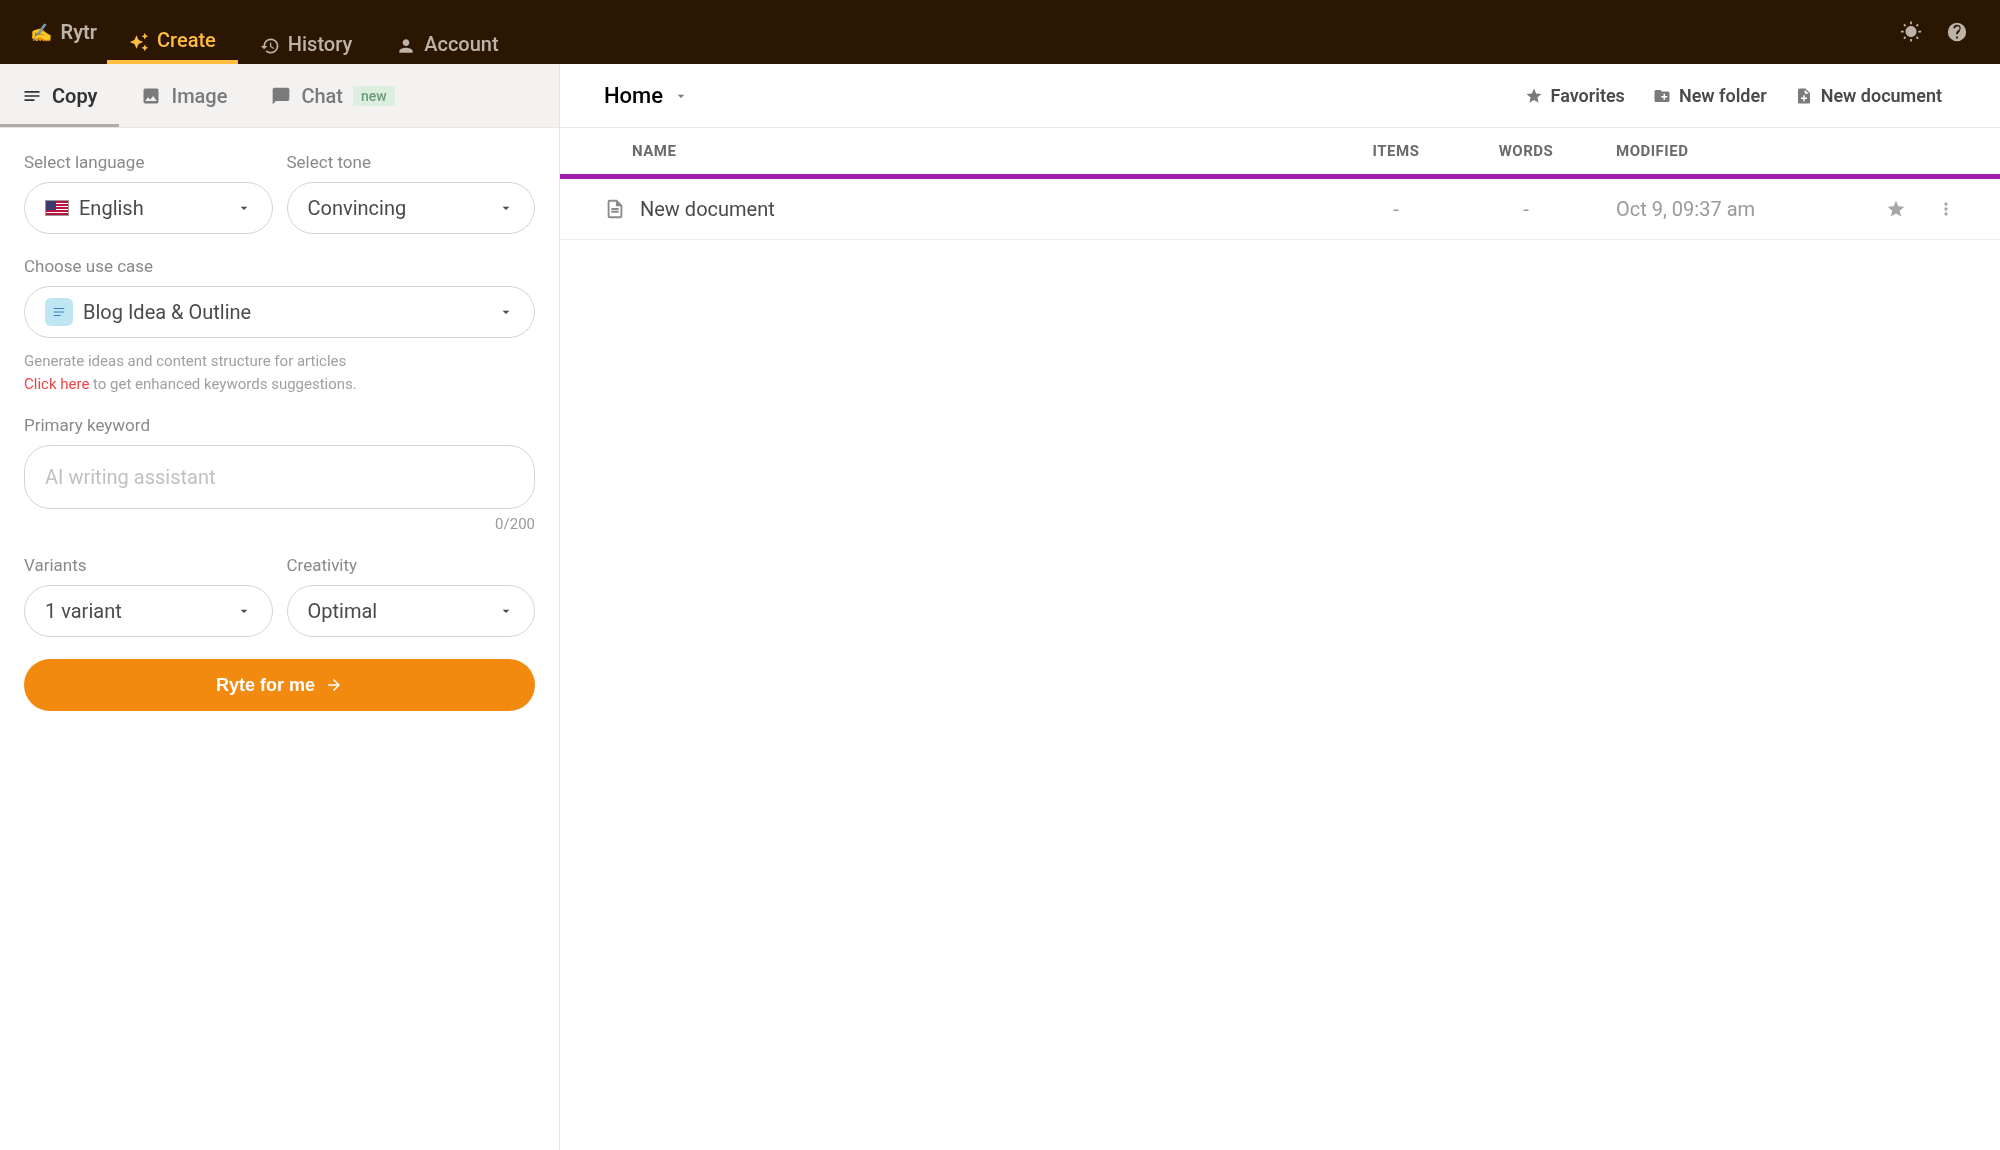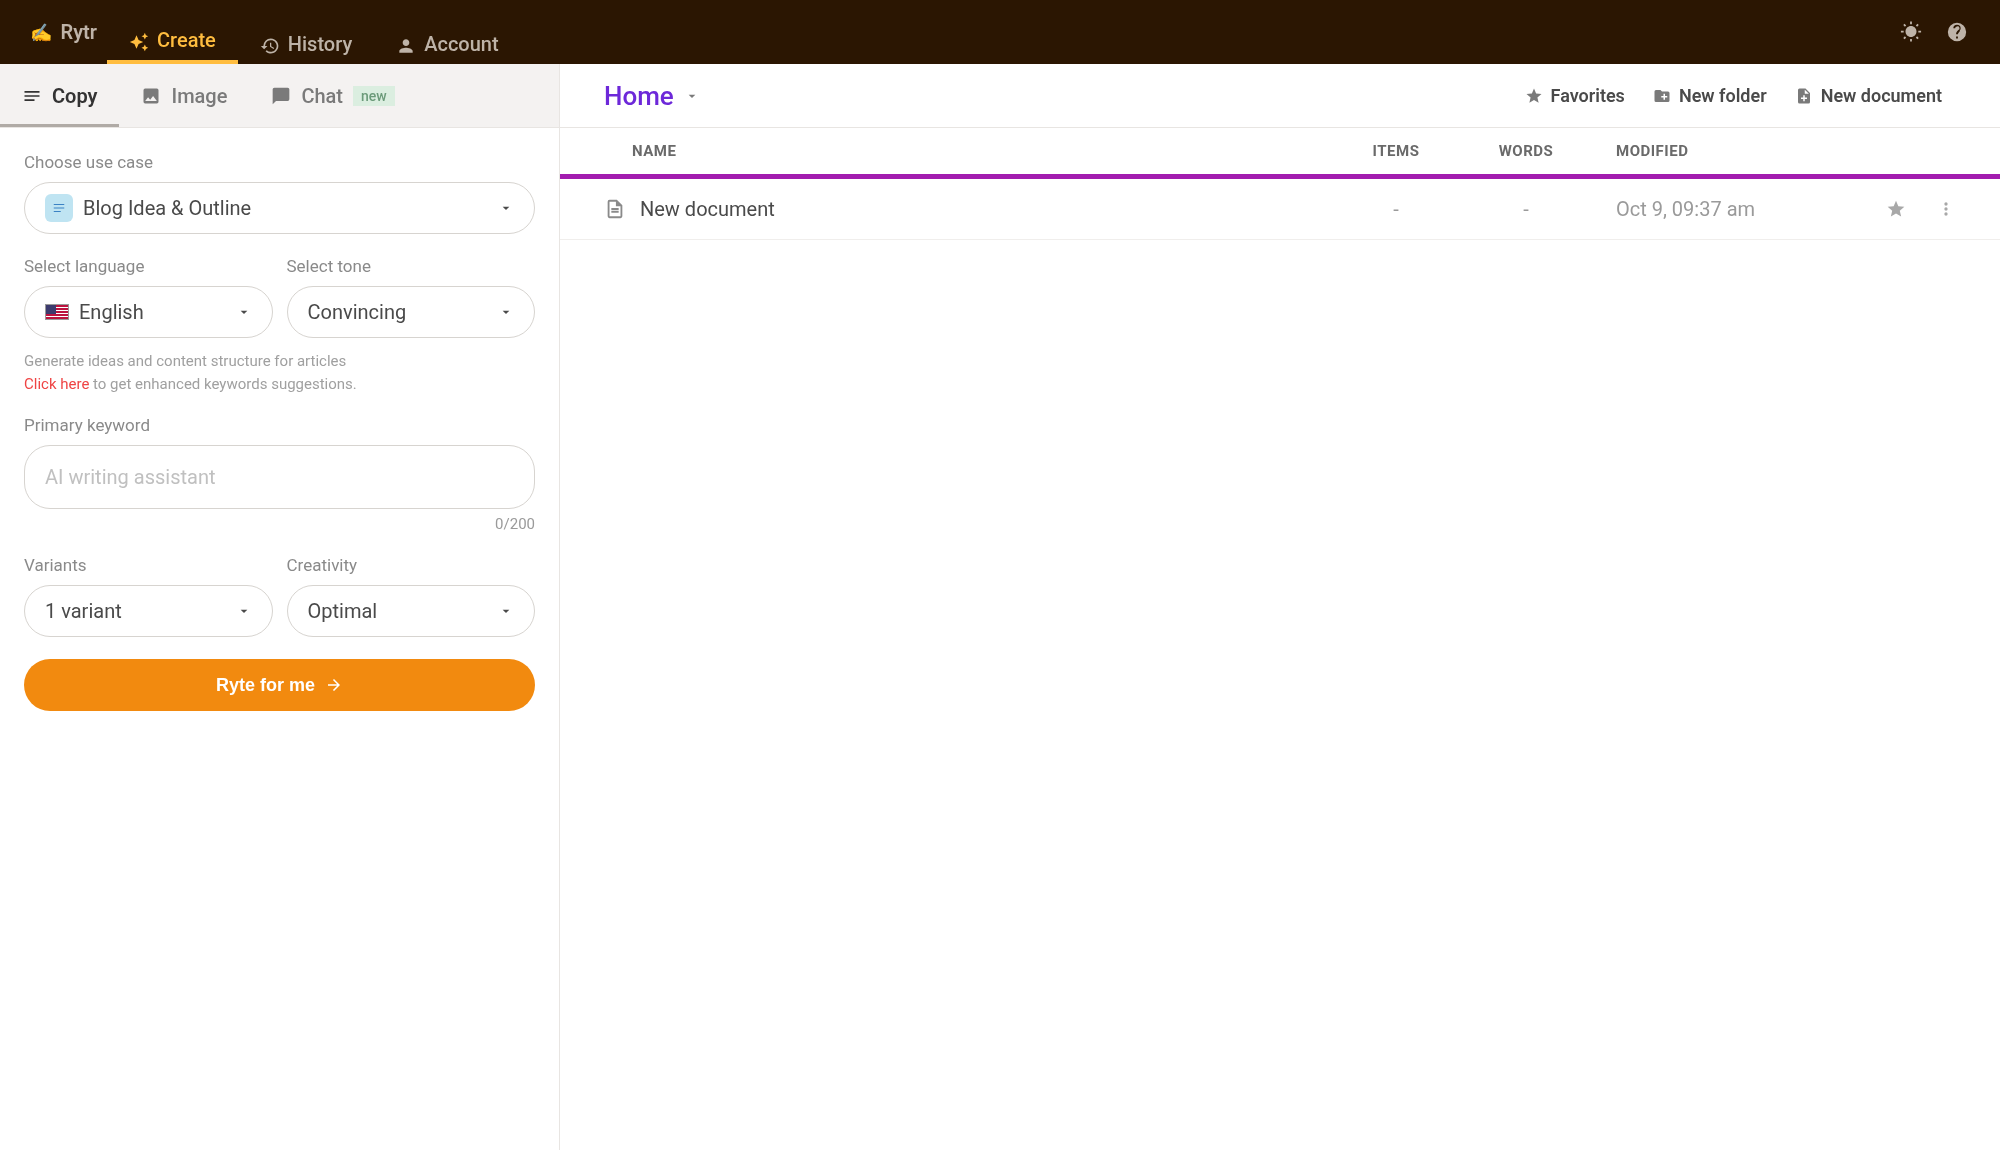--- a/index.html
+++ b/index.html
@@ -189,23 +189,23 @@
     height: 64px;
     border-bottom: 1px solid #e8e5e2;
     display: flex;
     align-items: center;
     padding: 0 44px;
   }
   .breadcrumb {
     display: flex;
     align-items: center;
     gap: 10px;
-    font-size: 26px;
+    font-size: 22px;
     font-weight: 500;
-    color: #6d28d9;
+    color: #000000;
     cursor: pointer;
   }
   .breadcrumb svg { width:16px; height:16px; fill:#7a7a7a; }
   .content-header-spacer { flex:1; }
   .hdr-action {
     display: flex;
     align-items: center;
     gap: 8px;
     font-size: 18px;
     font-weight: 600;
@@ -304,63 +304,63 @@
       <div class="sidebar-tab">
         <svg viewBox="0 0 24 24">
             <path d="M20 2H4a2 2 0 00-2 2v18l4-4h14a2 2 0 002-2V4a2 2 0 00-2-2z"></path>
           </svg>
         <span>Chat</span>
         <span class="badge-new">new</span>
       </div>
     </div>
 
     <div class="sidebar-body">
+      <div class="form-row">
+        <div class="form-col">
+          <span class="form-label">Select language</span>
+          <div class="select-box">
+            <span class="sel-left">
+              <span class="flag"></span>
+              <span>English</span>
+            </span>
+            <svg class="chev" viewBox="0 0 24 24">
+                <path d="M7 10l5 5 5-5z"></path>
+              </svg>
+          </div>
+        </div>
+        <div class="form-col">
+          <span class="form-label">Select tone</span>
+          <div class="select-box">
+            <span>Convincing</span>
+            <svg class="chev" viewBox="0 0 24 24">
+                <path d="M7 10l5 5 5-5z"></path>
+              </svg>
+          </div>
+        </div>
+      </div>
+
       <div class="form-row">
         <div class="form-col">
           <span class="form-label">Choose use case</span>
           <div class="select-box">
             <span class="sel-left">
               <span class="usecase-icon">
                 <svg viewBox="0 0 24 24">
                     <path d="M3 5h18v2H3zm0 6h18v2H3zm0 6h12v2H3z"></path>
                   </svg>
               </span>
               <span>Blog Idea &amp; Outline</span>
             </span>
             <svg class="chev" viewBox="0 0 24 24">
                 <path d="M7 10l5 5 5-5z"></path>
               </svg>
           </div>
         </div>
       </div>
 
-      <div class="form-row">
-        <div class="form-col">
-          <span class="form-label">Select language</span>
-          <div class="select-box">
-            <span class="sel-left">
-              <span class="flag"></span>
-              <span>English</span>
-            </span>
-            <svg class="chev" viewBox="0 0 24 24">
-                <path d="M7 10l5 5 5-5z"></path>
-              </svg>
-          </div>
-        </div>
-        <div class="form-col">
-          <span class="form-label">Select tone</span>
-          <div class="select-box">
-            <span>Convincing</span>
-            <svg class="chev" viewBox="0 0 24 24">
-                <path d="M7 10l5 5 5-5z"></path>
-              </svg>
-          </div>
-        </div>
-      </div>
-
       <div class="helper-text">
         <span>Generate ideas and content structure for articles</span><br>
         <span class="link">Click here</span><span> to get enhanced keywords suggestions.</span>
       </div>
 
       <div class="form-row">
         <div class="form-col">
           <span class="form-label">Primary keyword</span>
           <input class="text-input" placeholder="AI writing assistant" style="">
           <span class="char-count">0/200</span>

